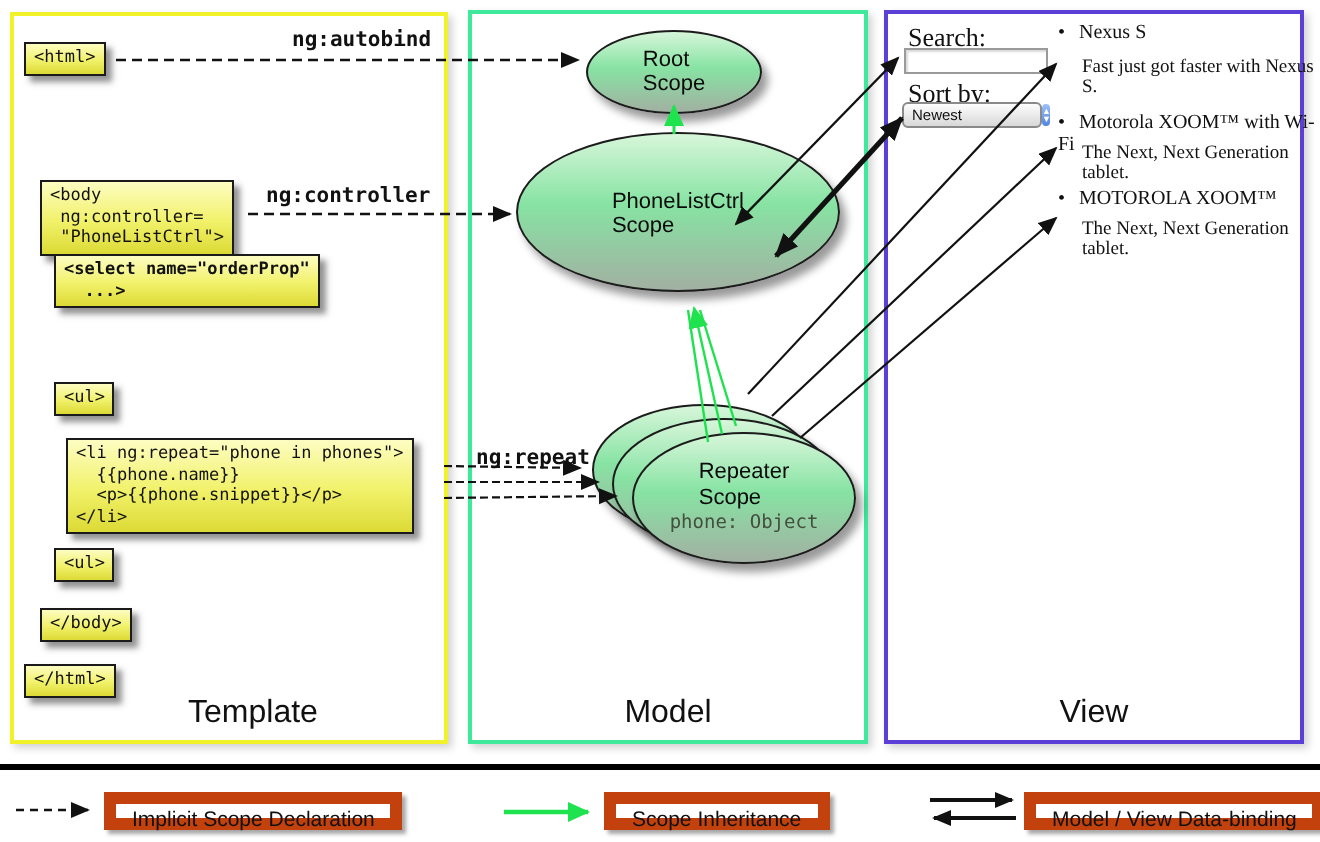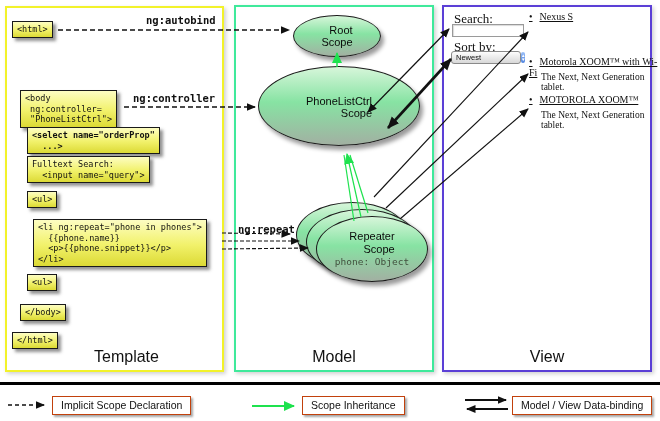--- a/index.html
+++ b/index.html
@@ -23,65 +23,63 @@
         box-shadow:3px 3px 3px rgba(40,40,40,0.5);z-index:2;}
   .code.bold{font-weight:bold;}
   
   .ann{position:absolute;font-family:"DejaVu Sans Mono",monospace;font-weight:bold;
        font-size:10.5px;color:#111;z-index:3;}
   
   .ellipse{position:absolute;box-sizing:border-box;border-radius:50%;
         border:1.6px solid #1c1c1c;z-index:2;
         background:linear-gradient(180deg,#d7f6da 0%,#87e3a3 45%,#a2b0a2 100%);
         box-shadow:3px 4px 4px rgba(0,0,0,0.4);}
-  .ell-title{white-space:pre;text-align:right;font-size:11px;color:#0b0b0b;line-height:12.5px;}
+  .ell-title{white-space:pre;text-align:left;font-size:11px;color:#0b0b0b;line-height:12.5px;}
   .ell-props{font-family:"DejaVu Sans Mono",monospace;font-size:9.5px;line-height:10.5px;
         color:#43503f;text-align:center;white-space:pre;}
   .ell-props .boldprop{font-weight:bold;color:#000;}
   
   .vtext{position:absolute;font-family:"Liberation Serif",serif;font-size:13px;color:#111;z-index:2;}
   #search-input{position:absolute;left:452px;top:24px;width:66px;height:11px;
         border:1px solid #9a9a9a;background:#fff;box-shadow:inset 1px 1px 1px rgba(0,0,0,0.15);
         font-size:8px;padding:0 2px;z-index:2;}
   #sort-select{position:absolute;left:451px;top:51px;width:70px;height:13px;box-sizing:border-box;
         border:1px solid #8a8a8a;border-radius:3px;display:flex;align-items:center;
         background:linear-gradient(180deg,#fdfdfd,#d8d8d8);z-index:2;cursor:default;gap:40px;}
   #sort-select .sel-txt{flex:1;font-size:7.5px;padding-left:4px;color:#111;
         font-family:"Liberation Sans",sans-serif;}
   #sort-select .stepper{width:12px;height:11px;border-radius:2px;margin-right:1px;
         background:linear-gradient(180deg,#9cc0f8,#4f84e0);display:flex;flex-direction:column;
         align-items:center;justify-content:center;color:#fff;font-size:4.5px;line-height:4px;}
-  .vitem-title{position:absolute;font-family:"Liberation Serif",serif;font-size:10px;color:#111;z-index:2;text-decoration:underline;}
+  .vitem-title{position:absolute;font-family:"Liberation Serif",serif;font-size:10px;color:#111;z-index:2;}
   .vitem-desc{position:absolute;font-family:"Liberation Serif",serif;font-size:9.5px;color:#111;z-index:2;}
   .bullet{margin-right:7px;}
   
   #hr-rule{position:absolute;left:0;top:382px;width:660px;height:3px;background:#000;}
   .legend-box{position:absolute;top:396px;box-sizing:border-box;padding:2px 8px;height:19px;
-        border:1px solid #c2410c;background:#fff;font-size:10.5px;color:#111;
+        border:6px solid #c2410c;background:#fff;font-size:10.5px;color:#111;
         box-shadow:2px 2px 2px rgba(0,0,0,0.35);white-space:nowrap;z-index:2;}
   
   #arrows{position:absolute;left:0;top:0;width:660px;height:421px;z-index:4;pointer-events:none;}
 </style>
 </head>
 <body>
 
 <div id="stage">
 
   <div class="col" id="col-template"></div>
   <div class="col" id="col-model"></div>
   <div class="col" id="col-view"></div>
 
   <div class="code" style="left:12px;top:21px;">&lt;html&gt;</div>
   <div class="code" style="left:20px;top:90px;">&lt;body
  ng:controller=
  "PhoneListCtrl"&gt;</div>
   <div class="code bold" style="left:27px;top:127px;">&lt;select name="orderProp"
   ...&gt;</div>
-  <div class="code" style="left:27px;top:156px;">Fulltext Search:
-  &lt;input name="query"&gt;</div>
   <div class="code" style="left:27px;top:191px;">&lt;ul&gt;</div>
   <div class="code" style="left:33px;top:219px;">&lt;li ng:repeat="phone in phones"&gt;
   {{phone.name}}
   &lt;p&gt;{{phone.snippet}}&lt;/p&gt;
 &lt;/li&gt;</div>
   <div class="code" style="left:27px;top:274px;">&lt;ul&gt;</div>
   <div class="code" style="left:20px;top:304px;">&lt;/body&gt;</div>
   <div class="code" style="left:12px;top:332px;">&lt;/html&gt;</div>
 
   <div class="ann" style="left:146px;top:14px;">ng:autobind</div>
@@ -111,20 +109,21 @@
   <div class="vtext" style="left:454px;top:39px;">Sort by:</div>
   <div id="sort-select">
     <span class="sel-txt">Newest</span>
     <span class="stepper">
         <span>▲</span>
         <span>▼</span>
       </span>
   </div>
 
   <div class="vitem-title" style="left:529px;top:11px;"><span class="bullet">•</span><span>Nexus S</span></div>
+  <div class="vitem-desc" style="left:541px;top:29px;">Fast just got faster with Nexus S.</div>
 
   <div class="vitem-title" style="left:529px;top:56px;"><span class="bullet">•</span><span>Motorola XOOM™ with Wi-Fi</span></div>
   <div class="vitem-desc" style="left:541px;top:72px;">The Next, Next Generation tablet.</div>
 
   <div class="vitem-title" style="left:529px;top:94px;"><span class="bullet">•</span><span>MOTOROLA XOOM™</span></div>
   <div class="vitem-desc" style="left:541px;top:110px;">The Next, Next Generation tablet.</div>
 
   <div class="col-label" id="lbl-template">Template</div>
   <div class="col-label" id="lbl-model">Model</div>
   <div class="col-label" id="lbl-view">View</div>

